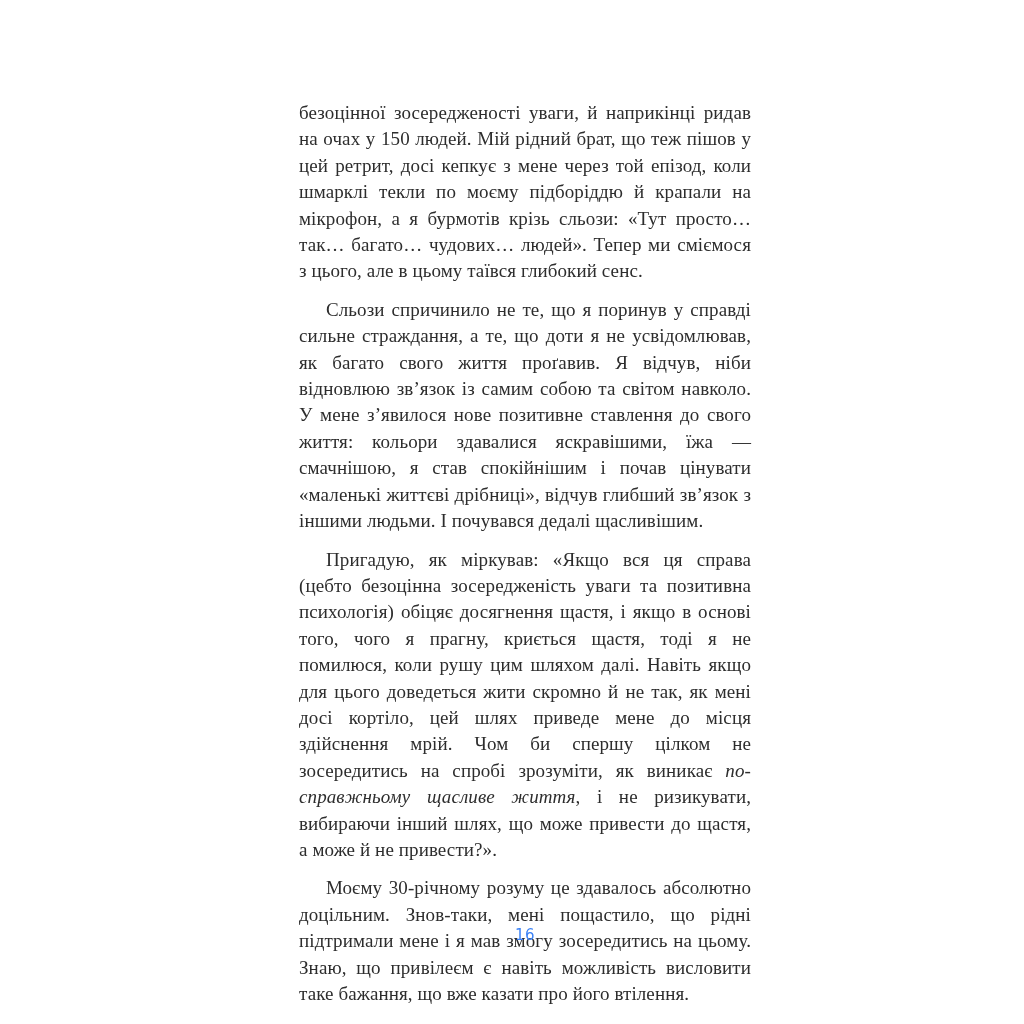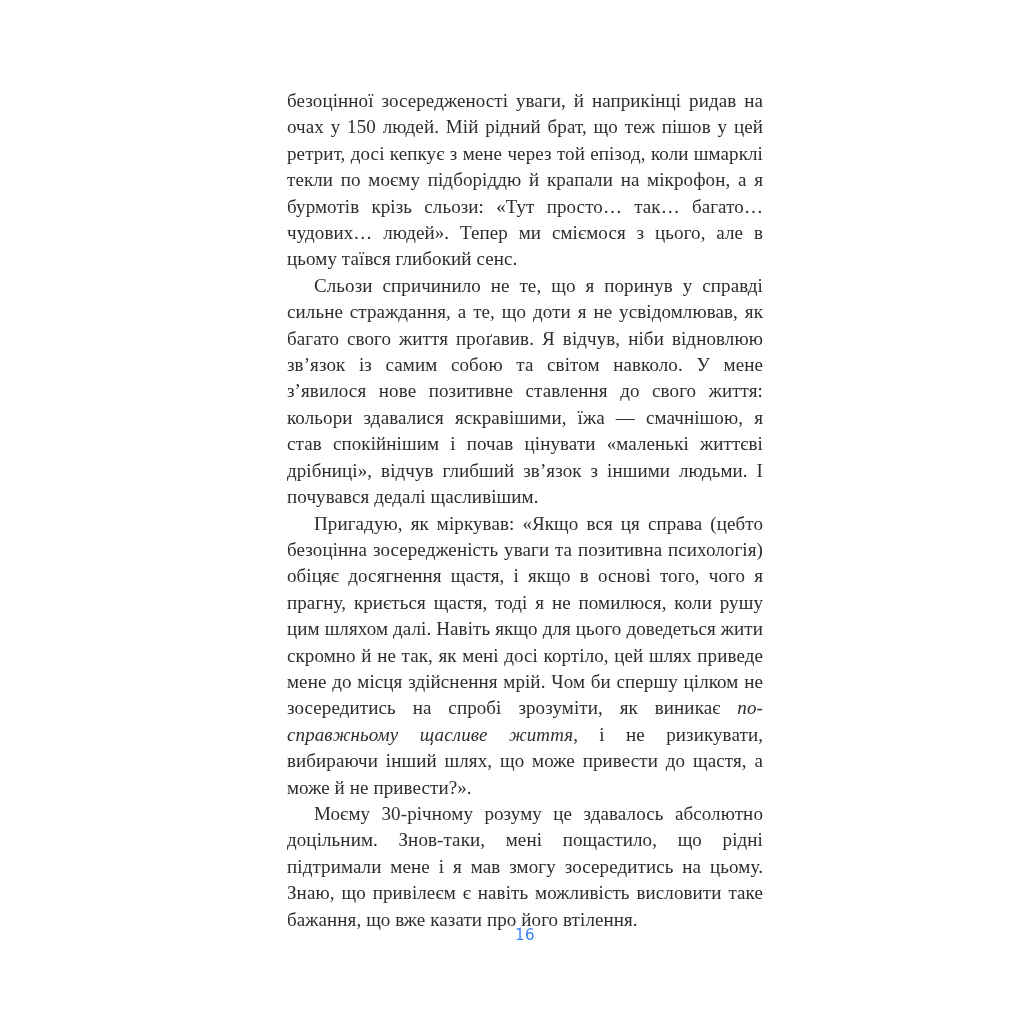--- a/index.html
+++ b/index.html
@@ -17,21 +17,21 @@
     position: absolute;
     left: 287px;
     top: 88px;
     width: 476px;
     font-size: 19px;
     line-height: 26.4px;
     text-align: justify;
     letter-spacing: 0.1px;
   }
   .text-block p {
-    margin: 0;
+    margin: 12px;
     padding: 0;
   }
   .text-block p.indent {
     text-indent: 27px;
   }
   .text-block em {
     font-style: italic;
   }
   .page-number {
     position: absolute;

